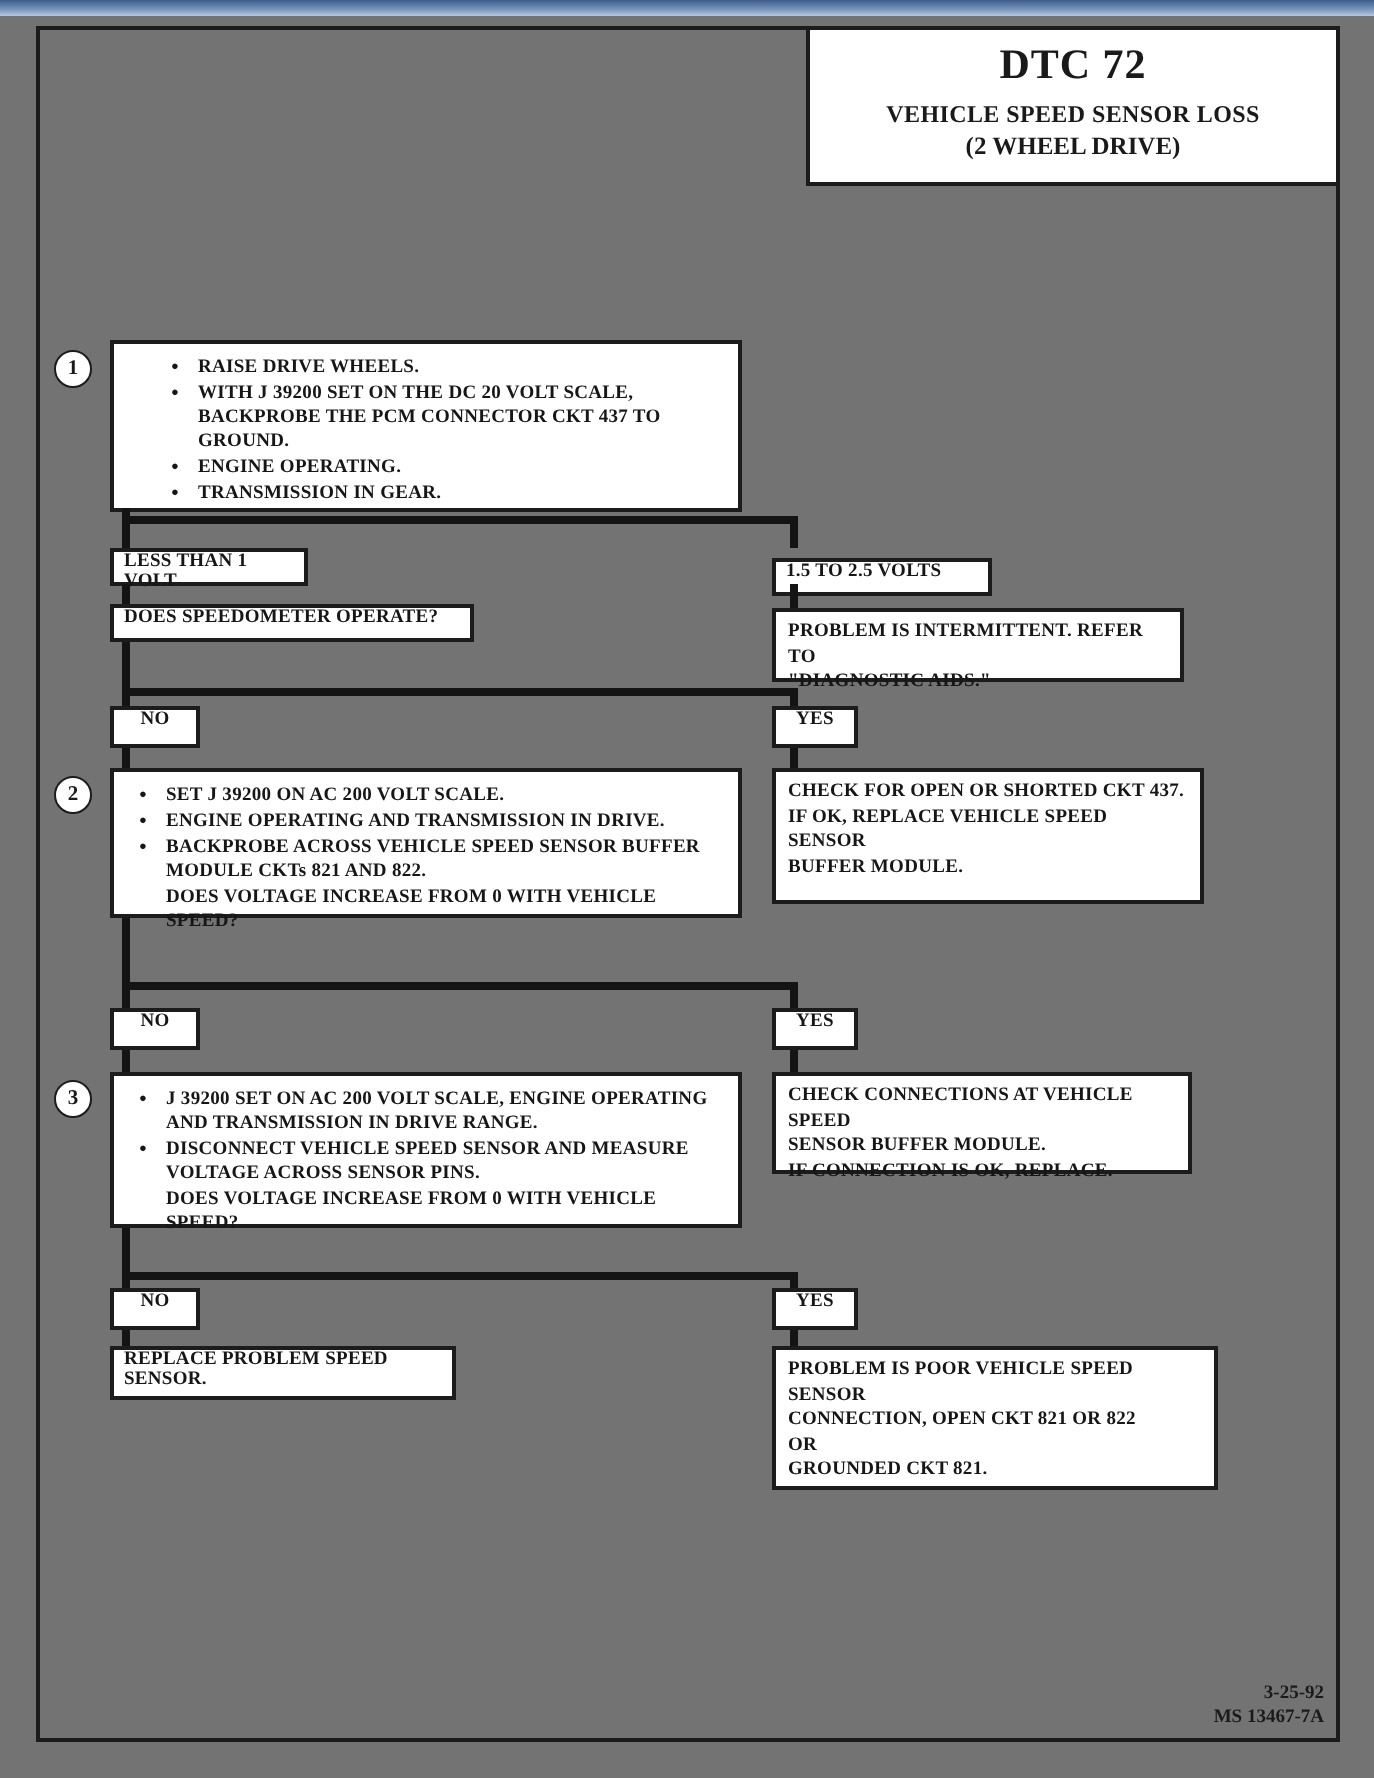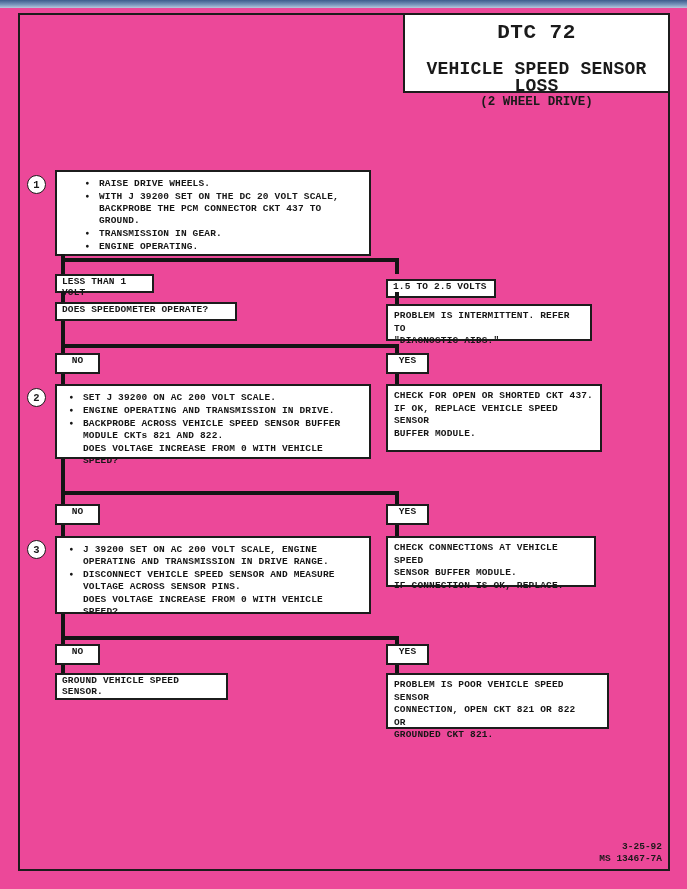--- a/index.html
+++ b/index.html
@@ -1,18 +1,18 @@
 <!DOCTYPE html>
 <html><head>
 <meta charset="utf-8">
 <style>
   html,body { margin:0; padding:0; background:#ffffff; }
   .page {
-    position:relative; width:687px; height:889px; background:#ec4899;
-    font-family:Liberation Mono, monospace; color:#1a1a1a; overflow:hidden;
+    position:relative; width:687px; height:889px; background:#737373;
+    font-family:Liberation Serif, serif; color:#1a1a1a; overflow:hidden;
   }
   .top-accent {
     position:absolute; left:0; top:0; width:687px; height:8px;
     background:linear-gradient(180deg,#3d5c8c 0%,#7a97bd 60%,#b9c8dc 100%);
   }
   .outer-border {
     position:absolute; left:18px; top:13px; width:652px; height:858px;
     border:2px solid #1c1c1c; box-sizing:border-box; background:transparent;
   }
   .box {
@@ -27,21 +27,21 @@
   .bullet-row { display:flex; line-height:12px; margin-bottom:1px; }
   .dot { flex:none; width:9px; margin-left:2px; margin-right:7px; font-size:6.5px; line-height:12px; text-align:center; }
   .dot.hidden { visibility:hidden; }
   .multiline { white-space:pre-line; line-height:12.5px; padding:4px 6px; }
   .title-box {
     position:absolute; left:403px; top:13px; width:267px; height:80px;
     border:2px solid #1c1c1c; box-sizing:border-box; background:#ffffff;
     text-align:center; padding-top:5px;
   }
   .title-dtc { font-size:21px; font-weight:bold; letter-spacing:.5px; line-height:25px; }
-  .title-l1 { font-size:18px; font-weight:bold; letter-spacing:.2px; line-height:17px; margin-top:16px; }
+  .title-l1 { font-size:12px; font-weight:bold; letter-spacing:.2px; line-height:17px; margin-top:4px; }
   .title-l2 { font-size:12.5px; font-weight:bold; line-height:14px; }
   .circle {
     position:absolute; width:19px; height:19px; border:1.6px solid #1c1c1c;
     border-radius:50%; background:#fff; box-sizing:border-box;
     display:flex; align-items:center; justify-content:center;
     font-size:10.5px; font-weight:bold;
   }
   .footer {
     position:absolute; left:470px; top:841px; width:192px; text-align:right;
     font-size:9.5px; font-weight:bold; line-height:12px;
@@ -68,25 +68,25 @@
     <div class="bullet-row">
         <span class="dot">●</span>
         <span>RAISE DRIVE WHEELS.</span>
       </div>
     <div class="bullet-row">
         <span class="dot">●</span>
         <span>WITH J 39200 SET ON THE DC 20 VOLT SCALE, BACKPROBE THE PCM CONNECTOR CKT 437 TO GROUND.</span>
       </div>
     <div class="bullet-row">
         <span class="dot">●</span>
+        <span>ENGINE OPERATING.</span>
+      </div>
+    <div class="bullet-row">
+        <span class="dot">●</span>
         <span>TRANSMISSION IN GEAR.</span>
-      </div>
-    <div class="bullet-row">
-        <span class="dot">●</span>
-        <span>ENGINE OPERATING.</span>
       </div>
   </div>
 
   <div class="vline" style="left:61px;top:254px;width:4px;height:20px;"></div>
   <div class="hline" style="left:61px;top:258px;width:338px;height:4px;"></div>
   <div class="vline" style="left:395px;top:258px;width:4px;height:16px;"></div>
 
   <div class="box small-box lbl" style="left:55px;top:274px;width:99px;height:19px;">
     <span>LESS THAN 1 VOLT</span>
   </div>
@@ -180,25 +180,25 @@
   <div class="vline" style="left:395px;top:636px;width:4px;height:8px;"></div>
   <div class="box small-box center lbl" style="left:55px;top:644px;width:45px;height:21px;">
     <span>NO</span>
   </div>
   <div class="box small-box center lbl" style="left:386px;top:644px;width:43px;height:21px;">
     <span>YES</span>
   </div>
 
   <div class="vline" style="left:61px;top:665px;width:4px;height:8px;"></div>
   <div class="box small-box lbl" style="left:55px;top:673px;width:173px;height:27px;">
-    <span>GROUND VEHICLE SPEED SENSOR.</span>
+    <span>REPLACE PROBLEM SPEED SENSOR.</span>
   </div>
 
   <div class="vline" style="left:395px;top:665px;width:4px;height:8px;"></div>
-  <div class="box multiline lbl" style="left:386px;top:673px;width:223px;height:56px;">PROBLEM IS POOR VEHICLE SPEED SENSOR
+  <div class="box multiline lbl" style="left:386px;top:673px;width:223px;height:72px;">PROBLEM IS POOR VEHICLE SPEED SENSOR
 CONNECTION, OPEN CKT 821 OR 822
 OR
 GROUNDED CKT 821.</div>
 
   <div class="footer">
     <div>3-25-92</div>
     <div>MS 13467-7A</div>
   </div>
 
 </div>

